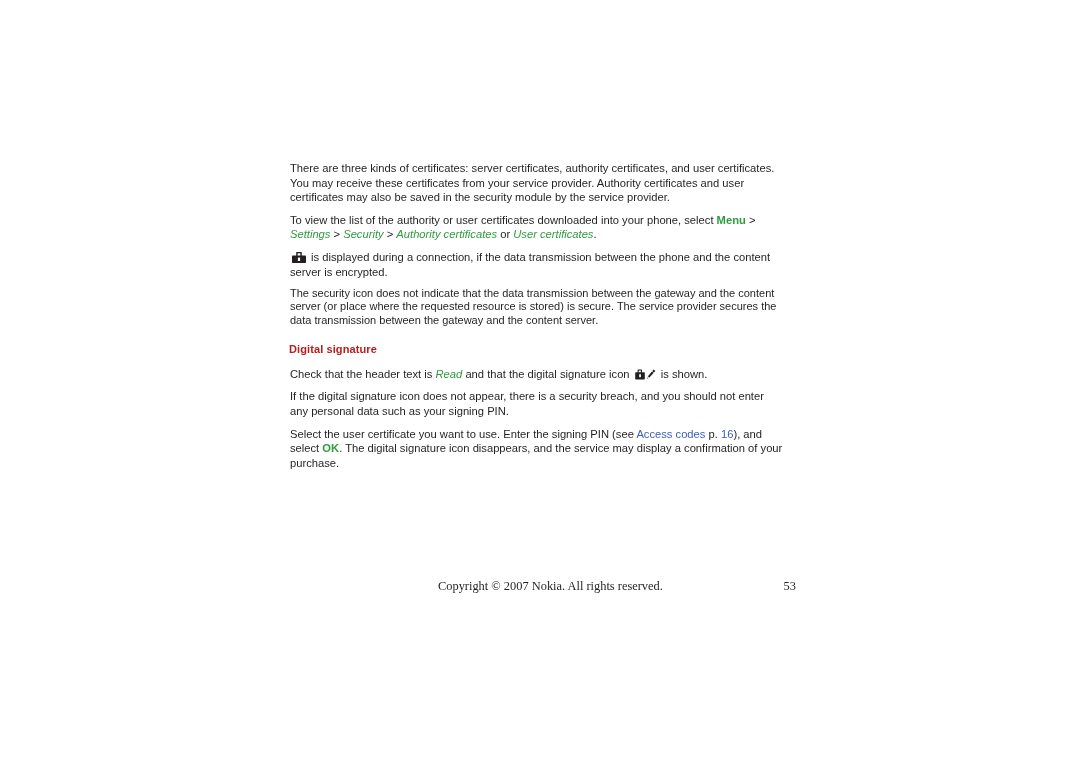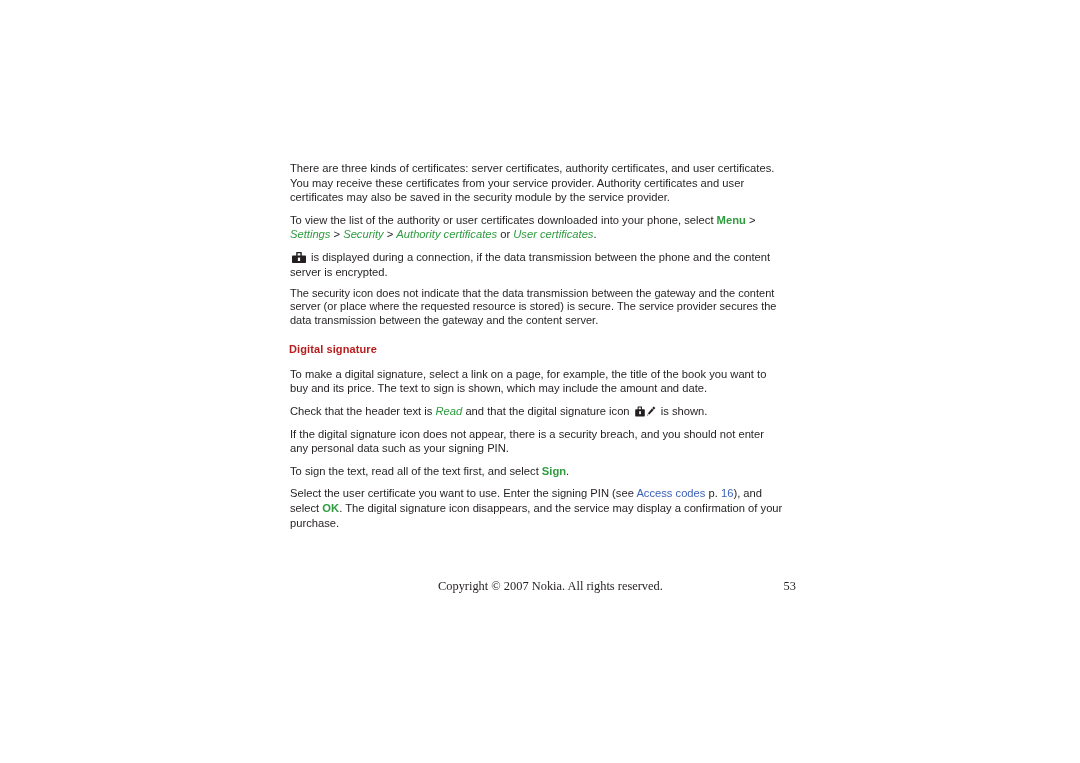--- a/index.html
+++ b/index.html
@@ -131,35 +131,33 @@
             <rect x="5.6" y="1.3" width="2.8" height="3.2" fill="#ffffff"></rect>
             <rect x="0" y="3.6" width="14" height="7.4" rx="0.8" fill="#231f20"></rect>
             <rect x="5.9" y="5.6" width="2.2" height="3.4" fill="#ffffff"></rect>
           </svg></span><span> is displayed during a connection, if the data transmission between the phone and the content server is encrypted.</span></p>
 
     <p class="note">The security icon does not indicate that the data transmission between the gateway and the content server (or place where the requested resource is stored) is secure. The service provider secures the data transmission between the gateway and the content server.</p>
 
     <h2 class="heading">Digital signature</h2>
 
 
-    <p class="body">To make a digital signature, select a link on a page, for example, the title of the book you want to buy and its price. The text to sign is shown, which may include the amount and date.</p>
 
     <p class="body"><span>Check that the header text is </span><span class="ui-italic">Read</span><span> and that the digital signature icon </span><span class="icon-inline icon-sig"><svg width="21" height="11" viewBox="0 0 21 11" xmlns="http://www.w3.org/2000/svg">
             <rect x="2.6" y="0.4" width="4.4" height="3.6" rx="0.4" fill="#231f20"></rect>
             <rect x="3.7" y="1.5" width="2.2" height="2.6" fill="#ffffff"></rect>
             <rect x="0.2" y="3.2" width="9.6" height="7.2" rx="0.7" fill="#231f20"></rect>
             <rect x="4.2" y="5.2" width="1.7" height="3.0" fill="#ffffff"></rect>
             <path d="M18.6 0.5 L20.4 2.1 L14.6 8.3 L12.0 9.9 L13.2 7.1 Z" fill="#231f20"></path>
             <path d="M13.0 7.4 L14.3 8.6 L12.4 9.6 Z" fill="#ffffff"></path>
             <path d="M17.0 2.2 L18.8 3.8" stroke="#ffffff" stroke-width="0.7" fill="none"></path>
           </svg></span><span> is shown.</span></p>
 
     <p class="body">If the digital signature icon does not appear, there is a security breach, and you should not enter any personal data such as your signing PIN.</p>
 
-    <p class="body"><span>To sign the text, read all of the text first, and select </span><span class="ui-bold">Sign</span><span>.</span></p>
 
 
     <p class="body"><span>Select the user certificate you want to use. Enter the signing PIN (see </span><span class="link">Access codes</span><span> p. </span><span class="link">16</span><span>), and select </span><span class="ui-bold">OK</span><span>. The digital signature icon disappears, and the service may display a confirmation of your purchase.</span></p>
 
   </div>
 
   <div class="footer">
     <span class="copy">Copyright © 2007 Nokia. All rights reserved.</span>
     <span class="pageno">53</span>
   </div>

